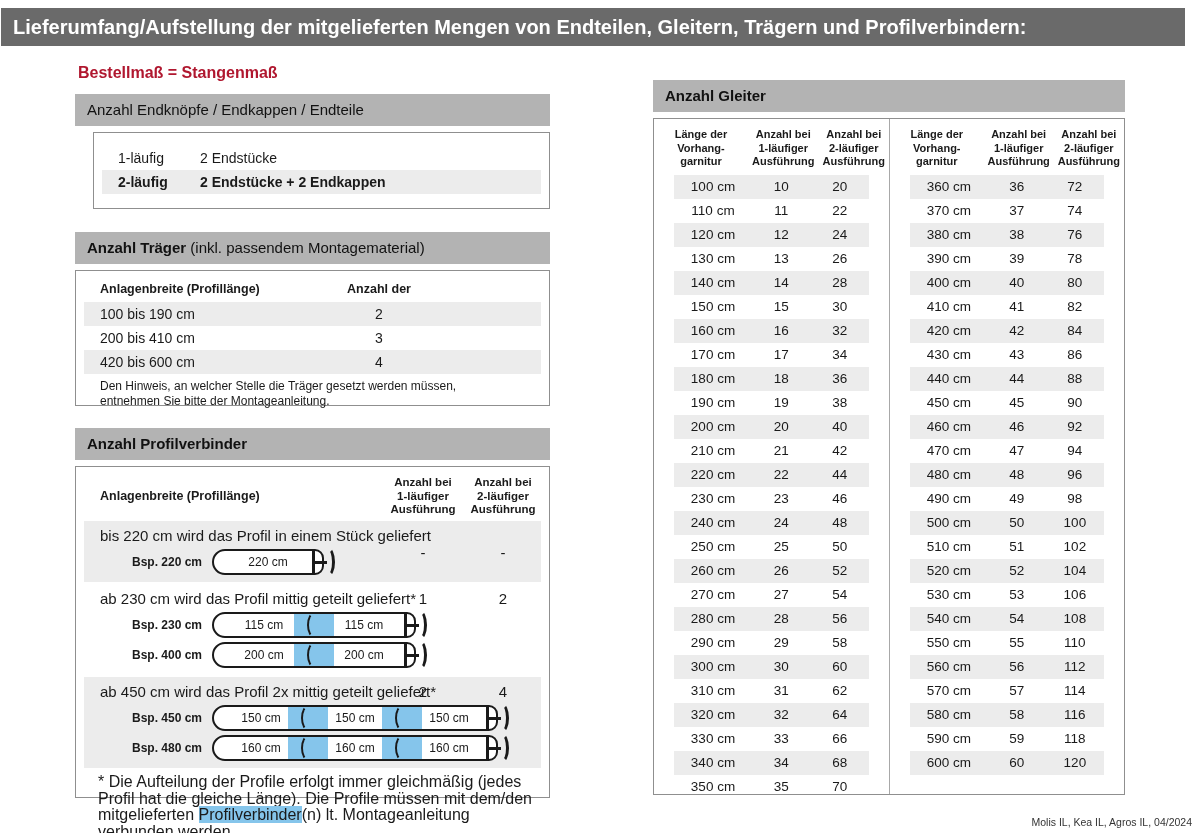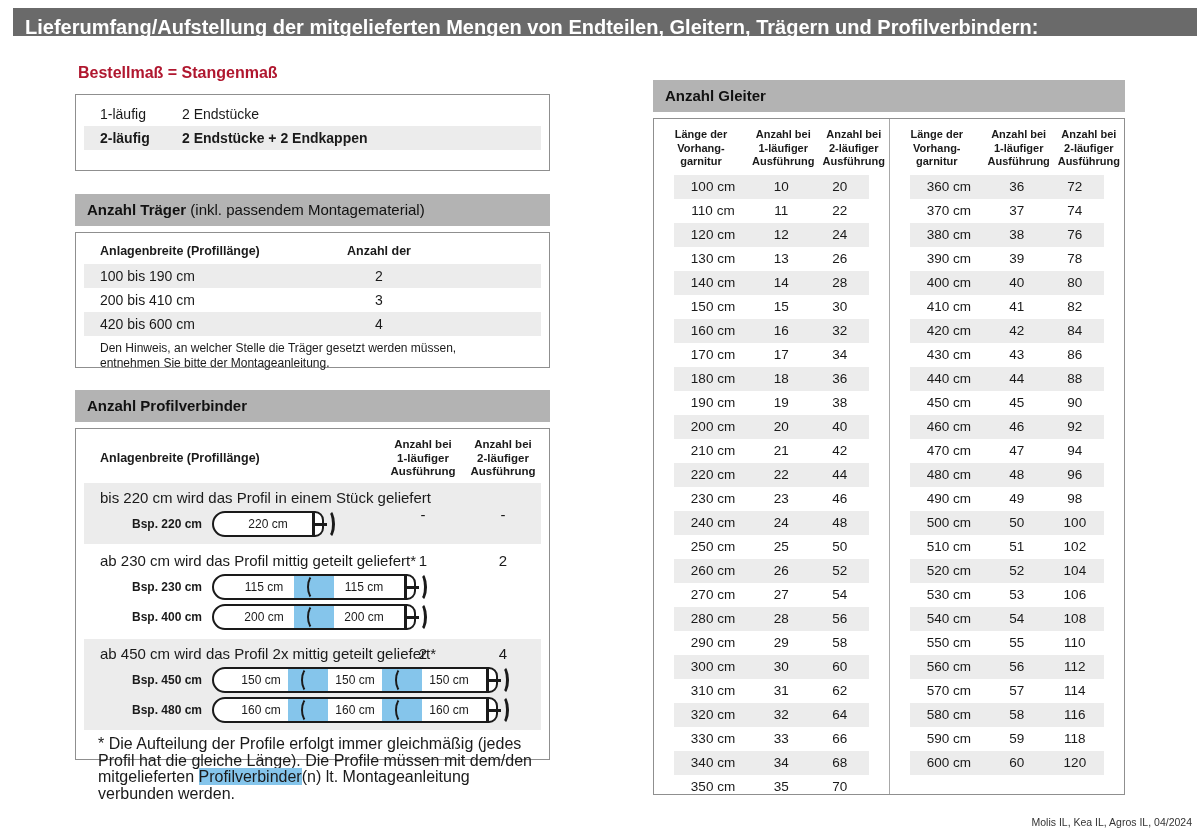--- a/index.html
+++ b/index.html
@@ -9,37 +9,37 @@
     --accent-red:#b0172f;
     --connector-blue:#85c5eb;
     --box-border:#8f8f8f;
     --ink:#1a1a1a;
   }
   *{box-sizing:border-box;}
   html,body{margin:0;padding:0;background:#fff;}
   body{font-family:"Liberation Sans","DejaVu Sans",sans-serif;color:var(--ink);}
   .page{position:relative;width:1200px;height:833px;background:#fff;overflow:hidden;}
 
-  .titlebar{position:absolute;left:13px;top:8px;width:1184px;height:28px;background:var(--title-bar-bg);
+  .titlebar{position:absolute;left:1px;top:8px;width:1184px;height:38px;background:var(--title-bar-bg);
     color:#fff;font-weight:bold;font-size:20px;line-height:38px;padding-left:12px;white-space:nowrap;}
 
   .col-left{position:absolute;left:75px;top:58px;width:475px;}
   .col-right{position:absolute;left:653px;top:80px;width:472px;}
 
   .subtitle{color:var(--accent-red);font-weight:bold;font-size:16px;margin:6px 0 12px 3px;}
 
   .sec-header{height:32px;background:var(--section-header-bg);font-size:15px;line-height:32px;
     padding-left:12px;color:#111;white-space:nowrap;}
   .sec-header b{font-weight:bold;}
   .sec-header .hdr-rest{font-weight:normal;}
   .sec-header .hdr-bold{font-weight:bold;}
   .sec-body{border:1px solid var(--box-border);background:#fff;margin-top:6px;}
 
   
-  .endteile-body{height:77px;padding-top:7px;}
+  .endteile-body{height:77px;padding-top:13px;margin-left:18px;}
   .kv-row{position:relative;height:24px;line-height:24px;margin:0 8px;font-size:14px;padding-left:16px;}
   .kv-row.alt{background:var(--row-alt-bg);font-weight:bold;}
   .kv-val{position:absolute;left:98px;top:0;}
 
   
   .sec-gap-lg{margin-top:23px;}
   .sec-gap-md{margin-top:22px;}
   .traeger-body{height:136px;padding-top:7px;}
   .t-headrow{position:relative;height:24px;line-height:22px;padding-left:24px;font-weight:bold;font-size:12.5px;}
   .t-headcount{position:absolute;left:264px;width:78px;text-align:center;top:0;}
@@ -93,20 +93,21 @@
 <body>
 
 <div class="page">
 
   <div class="titlebar">Lieferumfang/Aufstellung der mitgelieferten Mengen von Endteilen, Gleitern, Trägern und Profilverbindern:</div>
 
   <div class="col-left">
     <div class="subtitle">Bestellmaß = Stangenmaß</div>
 
     <section>
+      <div class="sec-header">Anzahl Endknöpfe / Endkappen / Endteile</div>
       <div class="sec-body endteile-body">
         <div class="kv-row">
             <span>1-läufig</span>
             <span class="kv-val">2 Endstücke</span>
           </div>
           <div class="kv-row alt">
             <span>2-läufig</span>
             <span class="kv-val">2 Endstücke + 2 Endkappen</span>
           </div>
       </div>

